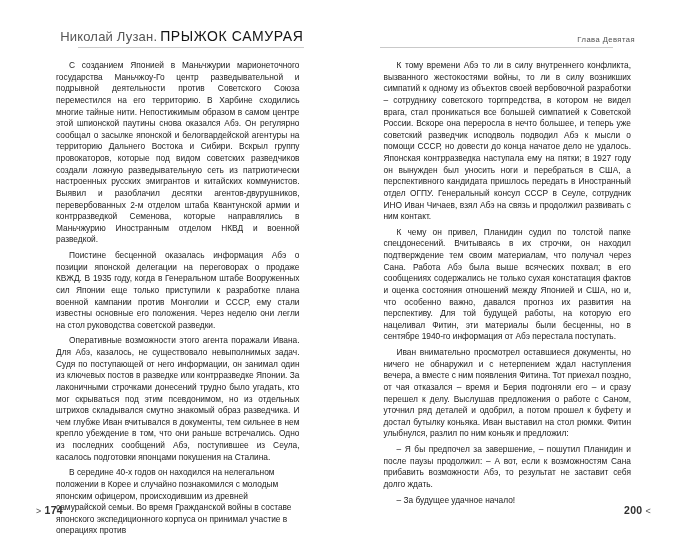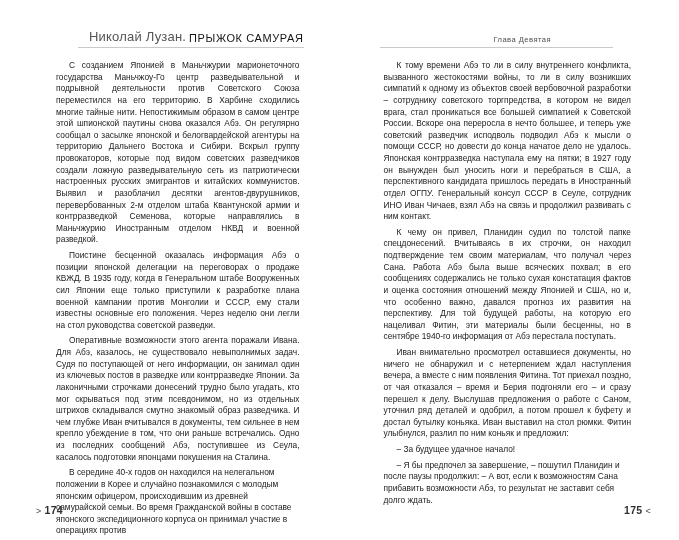--- a/index.html
+++ b/index.html
@@ -45,30 +45,30 @@
     font-size: 7.4px;
     letter-spacing: 0.25px;
     color: #4a4a4a;
     white-space: nowrap;
     padding-bottom: 3px;
   }
   .runhead-left {
     justify-content: flex-end;
   }
   .runhead-right {
-    justify-content: center;
+    justify-content: flex-end;
     margin-left: 30px;
   }
   .runhead .author {
     font-size: 13px;
     color: #555555;
     letter-spacing: 0.2px;
   }
   .runhead .booktitle {
-    font-size: 11px;
+    font-size: 14px;
     color: #141414;
     letter-spacing: 0.6px;
     margin-left: 3px;
   }
   .runhead .chaptertitle {
     font-size: 7.6px;
     color: #4e4e4e;
     letter-spacing: 0.45px;
   }
 
@@ -157,22 +157,22 @@
 
     <div class="runhead runhead-right">
       <span class="chaptertitle">Глава Девятая</span>
     </div>
     <div class="rule rule-right"></div>
 
     <div class="body">
       <p>К тому времени Абэ то ли в силу внутреннего конфликта, вызванного жестокостями войны, то ли в силу возникших симпатий к одному из объектов своей вербовочной разработки – сотруднику советского торгпредства, в котором не видел врага, стал проникаться все большей симпатией к Советской России. Вскоре она переросла в нечто большее, и теперь уже советский разведчик исподволь подводил Абэ к мысли о помощи СССР, но довести до конца начатое дело не удалось. Японская контрразведка наступала ему на пятки; в 1927 году он вынужден был уносить ноги и перебраться в США, а перспективного кандидата пришлось передать в Иностранный отдел ОГПУ. Генеральный консул СССР в Сеуле, сотрудник ИНО Иван Чичаев, взял Абэ на связь и продолжил развивать с ним контакт.</p>
       <p>К чему он привел, Планидин судил по толстой папке спецдонесений. Вчитываясь в их строчки, он находил подтверждение тем своим материалам, что получал через Сана. Работа Абэ была выше всяческих похвал; в его сообщениях содержались не только сухая констатация фактов и оценка состояния отношений между Японией и США, но и, что особенно важно, давался прогноз их развития на перспективу. Для той будущей работы, на которую его нацеливал Фитин, эти материалы были бесценны, но в сентябре 1940-го информация от Абэ перестала поступать.</p>
       <p>Иван внимательно просмотрел оставшиеся документы, но ничего не обнаружил и с нетерпением ждал наступления вечера, а вместе с ним появления Фитина. Тот приехал поздно, от чая отказался – время и Берия подгоняли его – и сразу перешел к делу. Выслушав предложения о работе с Саном, уточнил ряд деталей и одобрил, а потом прошел к буфету и достал бутылку коньяка. Иван выставил на стол рюмки. Фитин улыбнулся, разлил по ним коньяк и предложил:</p>
+      <p class="dialogue">– Я бы предпочел за завершение, – пошутил Планидин и после паузы продолжил: – А вот, если к возможностям Сана прибавить возможности Абэ, то результат не заставит себя долго ждать.</p>
       <p class="dialogue">– За будущее удачное начало!</p>
-      <p class="dialogue">– Я бы предпочел за завершение, – пошутил Планидин и после паузы продолжил: – А вот, если к возможностям Сана прибавить возможности Абэ, то результат не заставит себя долго ждать.</p>
     </div>
 
     <div class="folio folio-right">
-      <span>175</span><span class="mark">&lt;</span>
+      <span>200</span><span class="mark">&lt;</span>
     </div>
   </div>
 
 </div>
 
 </body></html>

